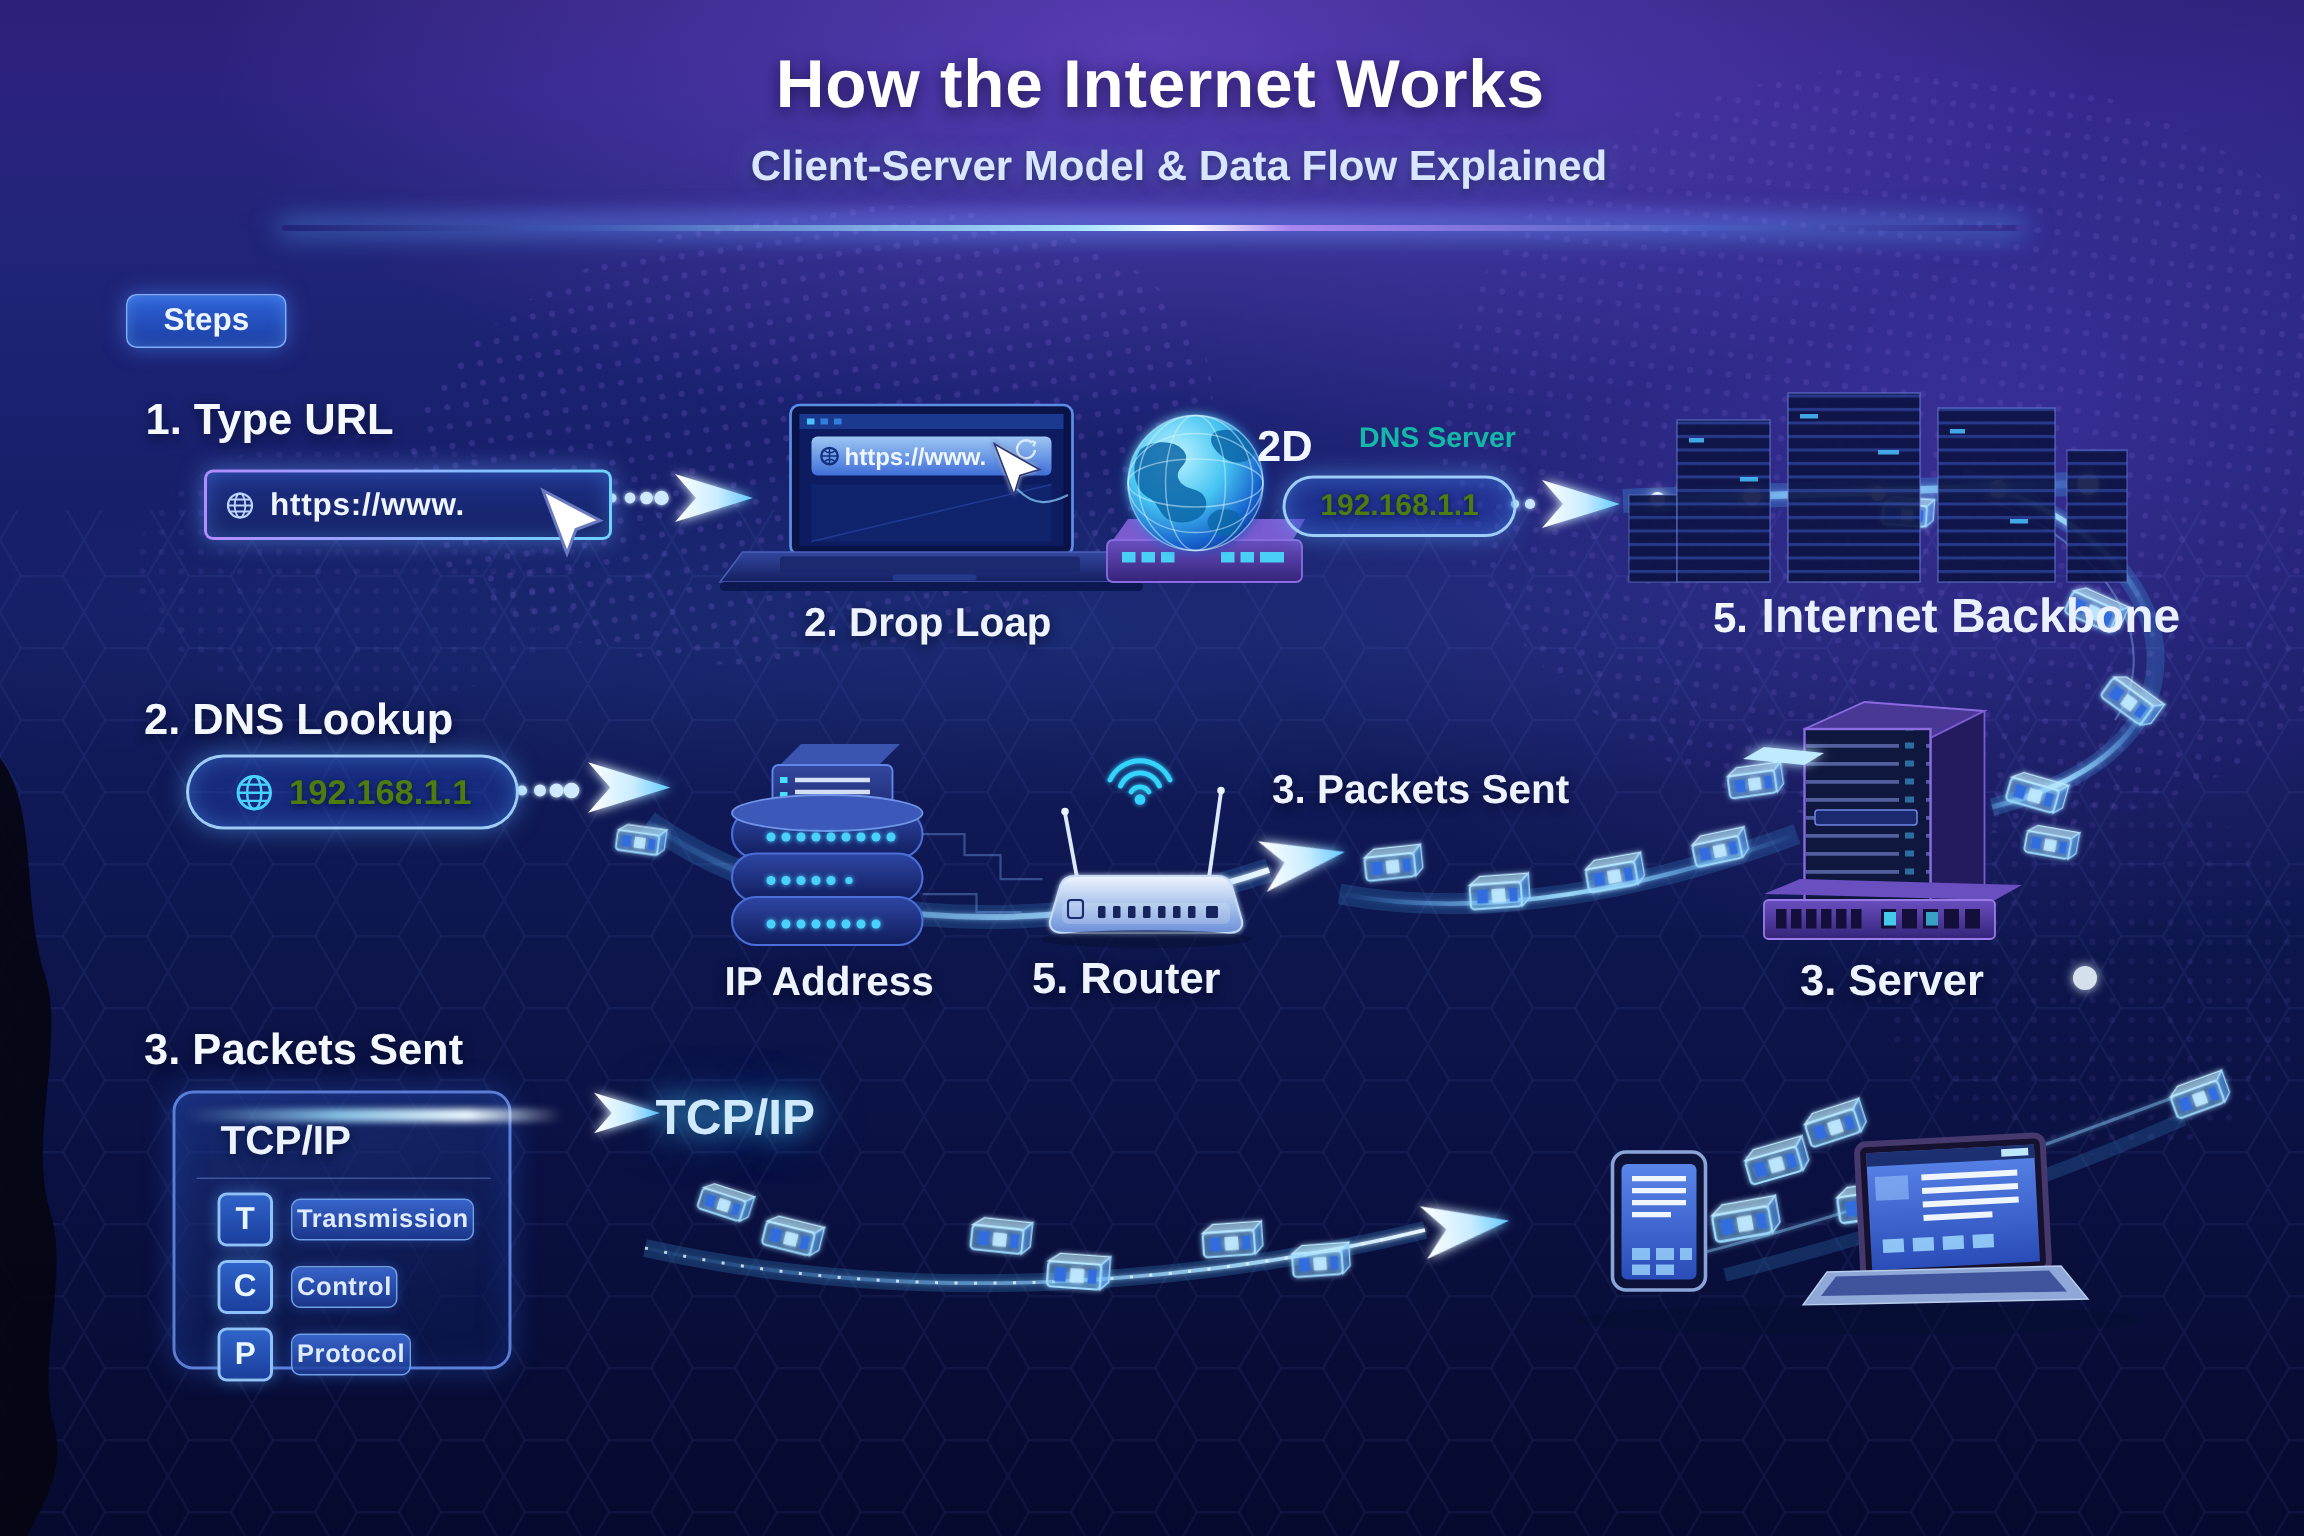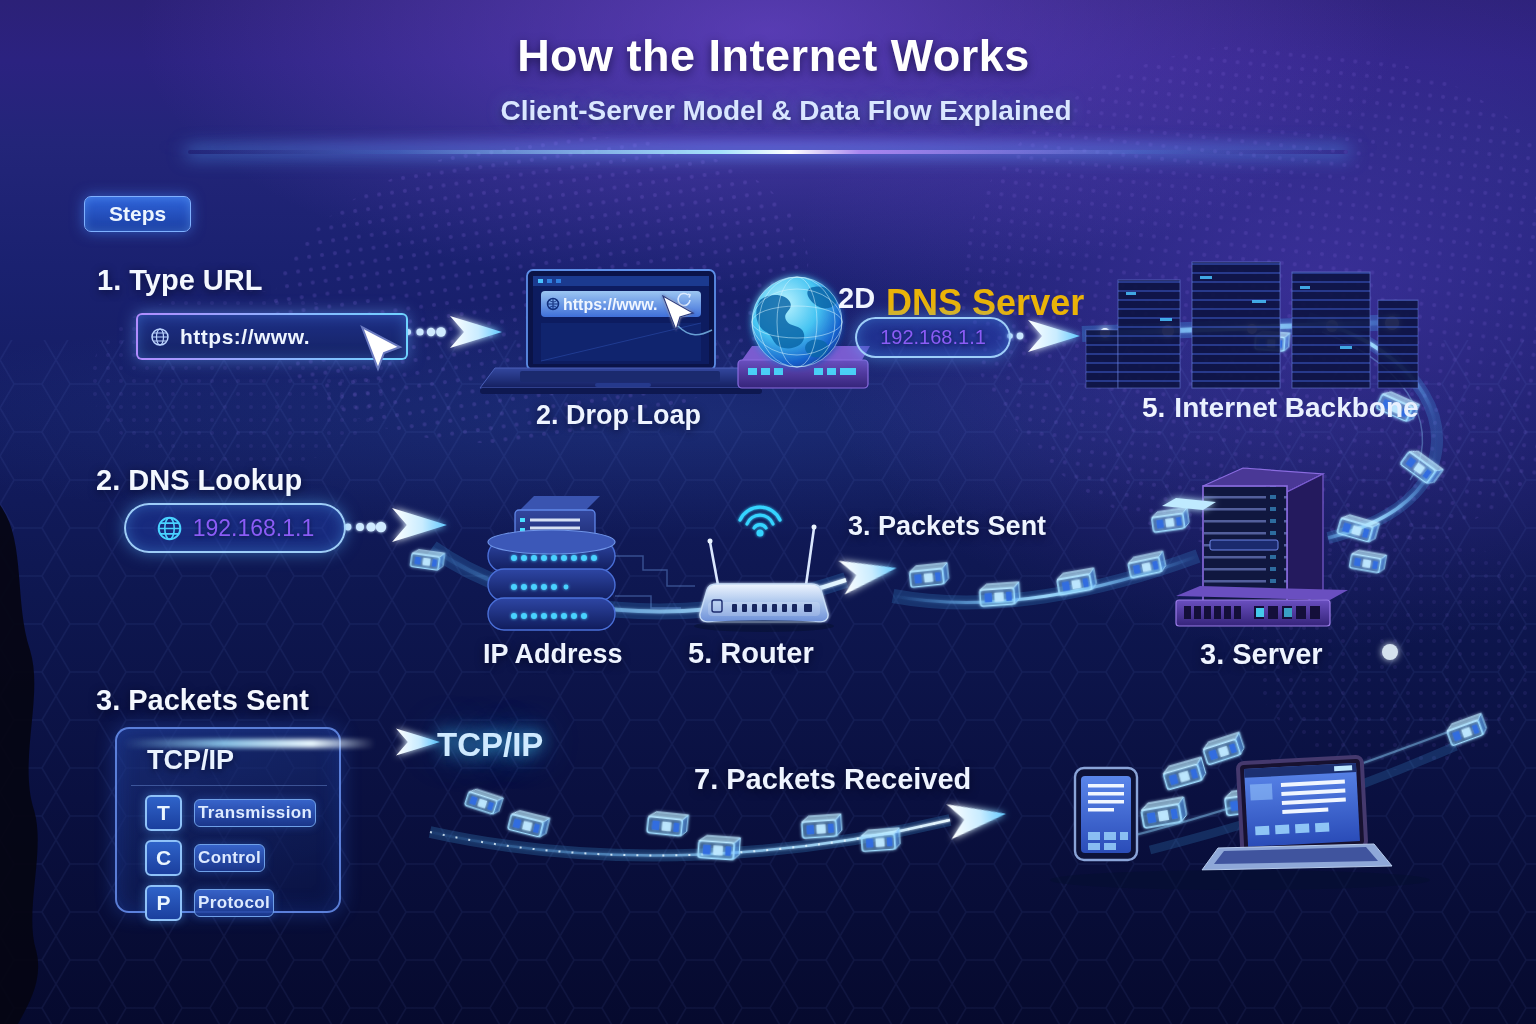--- a/index.html
+++ b/index.html
@@ -38,29 +38,29 @@
   
   .url-wrap{left:136px;top:313px;width:268px;height:43px;padding:2px;border-radius:6px;
     background:linear-gradient(90deg,#b18cff,#6fd4ff);box-shadow:0 0 16px rgba(110,170,255,.5);}
   .url-inner{position:relative;display:flex;align-items:center;gap:10px;width:100%;height:100%;border-radius:4px;
     background:linear-gradient(180deg,#1d2f86,#152264);padding:0 0 0 12px;box-sizing:border-box;
     box-shadow:inset 0 0 14px rgba(90,160,255,.35);}
   .url-text{font-size:21px;font-weight:700;color:#eef5ff;letter-spacing:.5px;}
   .pill{display:flex;align-items:center;justify-content:center;gap:10px;border-radius:26px;
     border:2px solid rgba(165,215,255,.95);background:rgba(38,72,190,.38);
     box-shadow:0 0 16px rgba(90,180,255,.5), inset 0 0 14px rgba(90,180,255,.35);
-    color:#8b5cf6;font-weight:400;text-shadow:0 1px 4px rgba(3,6,28,.6);text-align:right;}
+    color:#4d7c0f;font-weight:700;text-shadow:0 1px 4px rgba(3,6,28,.6);text-align:right;}
   .dns-pill{left:855px;top:317px;width:152px;height:37px;font-size:20px;}
   .dns2-pill{left:124px;top:503px;width:218px;height:46px;font-size:23px;}
   .dns-head{left:838px;top:282px;display:flex;gap:11px;align-items:flex-start;}
   .dns-head .num{font-size:29px;font-weight:800;}
-  .dns-head .lbl{font-size:36px;font-weight:700;color:#eab308;}
+  .dns-head .lbl{font-size:19px;font-weight:700;color:#14b8a6;margin-left:20px;}
   .cap-backbone{left:1142px;top:392px;display:flex;gap:9px;align-items:baseline;}
   .cap-backbone .num{font-size:28px;font-weight:800;}
-  .cap-backbone .lbl{font-size:28px;font-weight:600;color:#e9f1ff;}
+  .cap-backbone .lbl{font-size:32px;font-weight:600;color:#e9f1ff;}
   
   .tcp-panel{left:115px;top:727px;width:226px;height:186px;border-radius:14px;box-sizing:border-box;
     border:2px solid rgba(105,145,240,.85);
     background:linear-gradient(160deg, rgba(34,62,150,.55), rgba(10,20,70,.62));
     box-shadow:0 0 20px rgba(60,120,255,.3), inset 0 0 22px rgba(40,90,220,.25);}
   .panel-streak{position:absolute;top:10px;left:6px;width:252px;height:9px;filter:blur(2px);
     background:linear-gradient(90deg, rgba(120,200,255,0), rgba(160,225,255,.8) 40%, #eaf8ff 75%, rgba(120,200,255,0));}
   .tcp-title{position:absolute;left:30px;top:16px;font-size:27px;font-weight:800;color:#eaf3ff;
     text-shadow:0 2px 6px rgba(3,6,28,.6);}
   .tcp-divider{position:absolute;left:14px;top:56px;width:196px;height:1px;background:rgba(140,180,255,.35);}
@@ -544,14 +544,13 @@
         <div class="tcp-word">Control</div>
       </div>
       <div class="tcp-row">
         <div class="tcp-letter">P</div>
         <div class="tcp-word">Protocol</div>
       </div>
     </div>
   </div>
   <div class="abs tcpip-flow">TCP/IP</div>
 
-  <div class="abs cap" style="left:694px;top:763px;font-size:29px">7. Packets Received</div>
 </div>
 
 </body></html>

